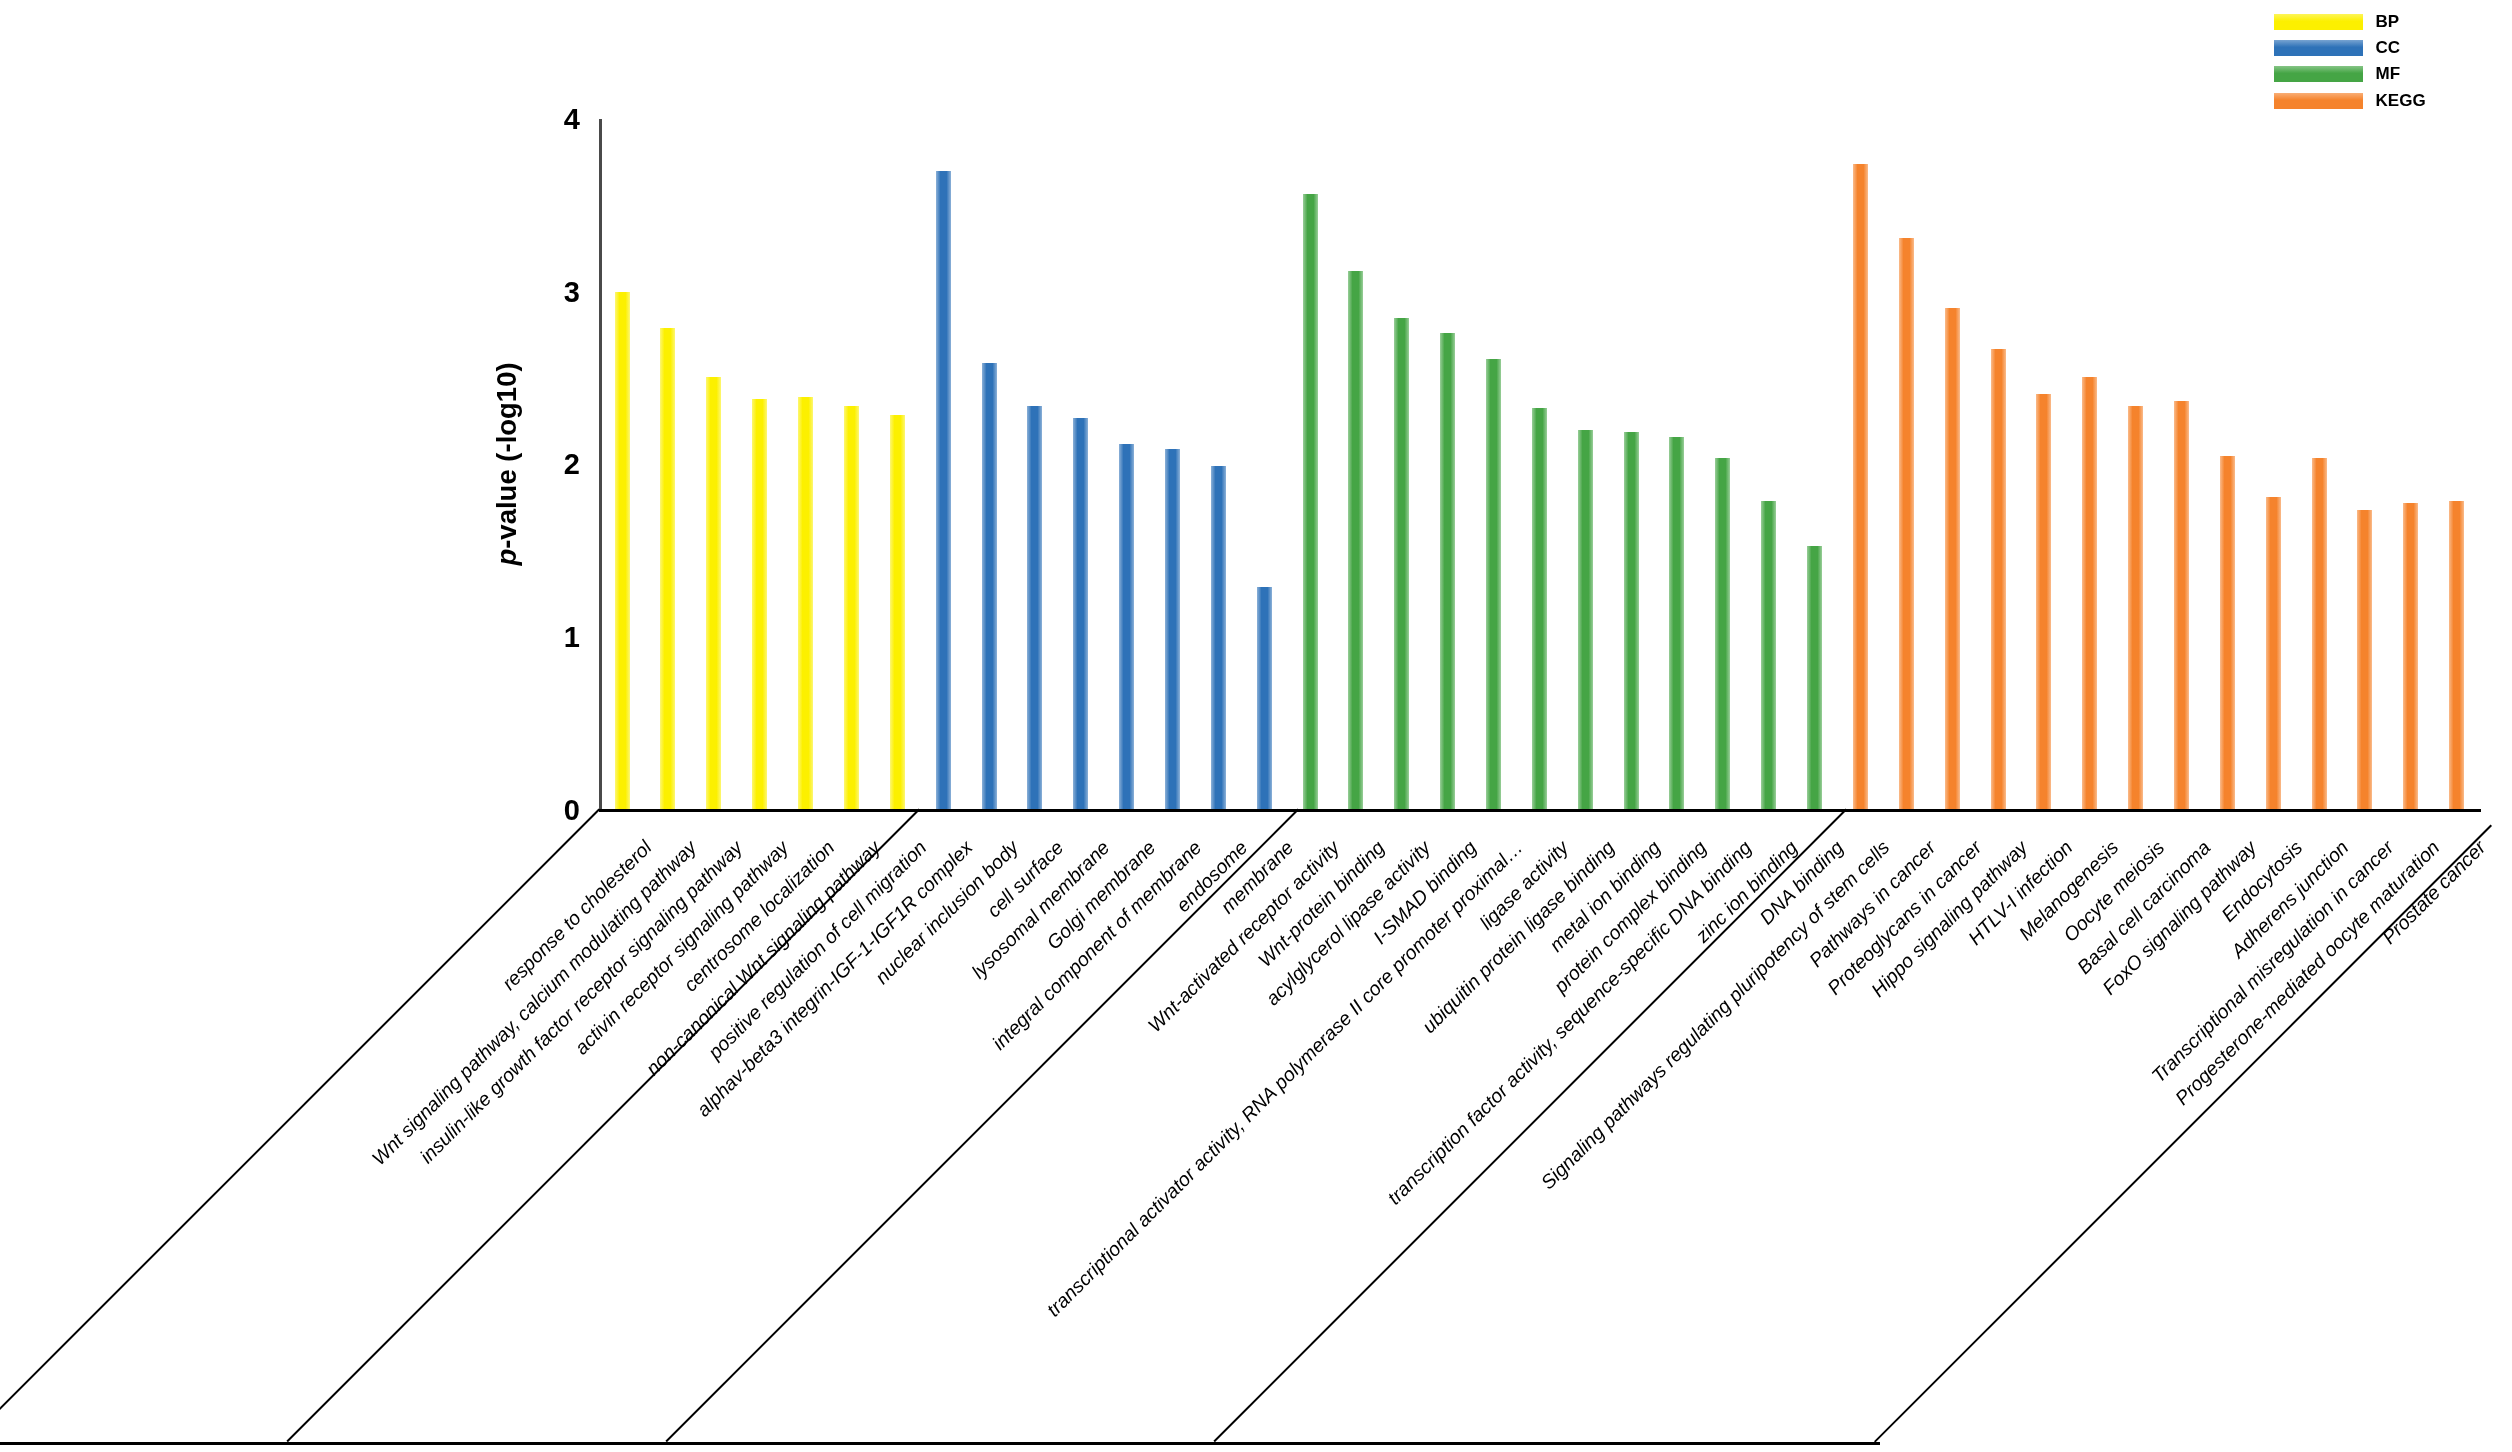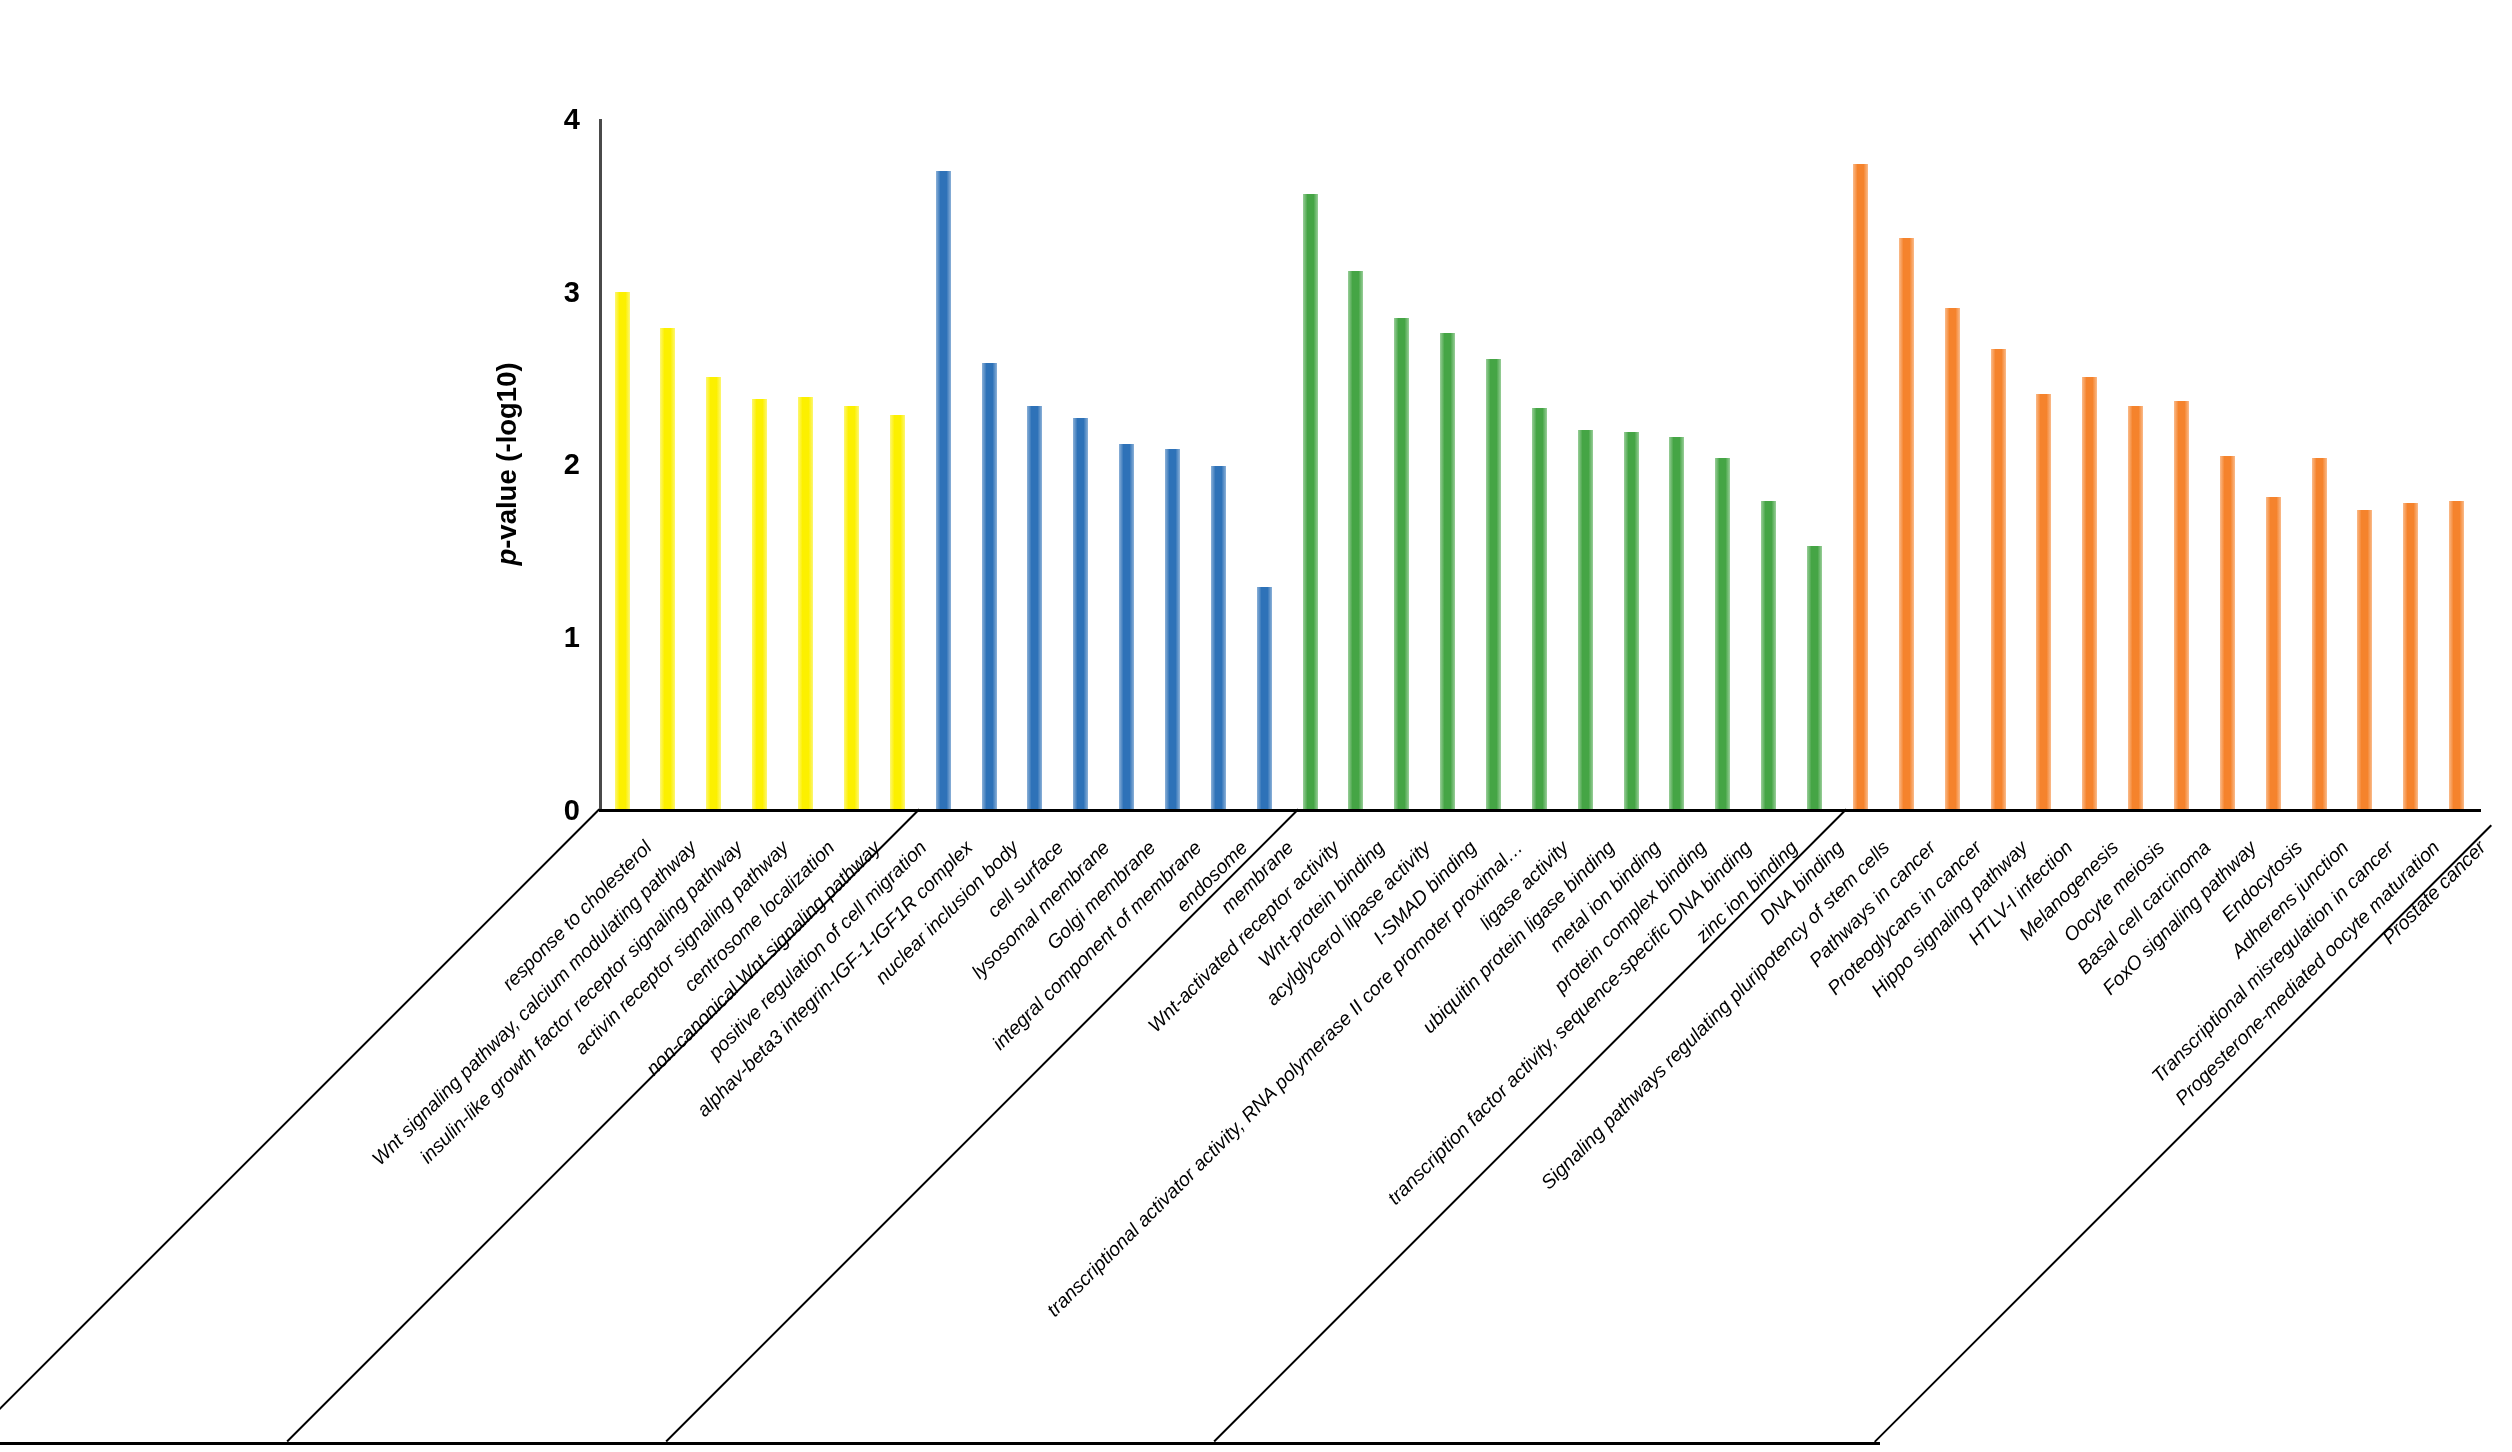--- a/index.html
+++ b/index.html
@@ -123,14 +123,32 @@
       <div class="x-label" style="left: 1499px; top: 836px;">Prostate cancer</div>
     </div>
   <div id="separators">
       <div class="sep-line" style="left: 600px; top: 810px; width: 894px;"></div>
       <div class="sep-line" style="left: 920px; top: 810px; width: 894px;"></div>
       <div class="sep-line" style="left: 1299px; top: 810px; width: 894px;"></div>
       <div class="sep-line" style="left: 1847px; top: 810px; width: 894px;"></div>
       <div class="sep-line" style="left: 2492px; top: 826px; width: 872px;"></div>
     </div>
   <div class="bottom-line"></div>
+  <div class="legend" id="legend">
+      <div class="legend-row">
+        <div class="legend-swatch" style="background: linear-gradient(rgb(253, 245, 89) 0%, rgb(252, 240, 0) 45%, rgb(252, 240, 0) 100%);"></div>
+        <div class="legend-label">BP</div>
+      </div>
+      <div class="legend-row">
+        <div class="legend-swatch" style="background: linear-gradient(rgb(119, 163, 209) 0%, rgb(46, 114, 184) 45%, rgb(46, 114, 184) 100%);"></div>
+        <div class="legend-label">CC</div>
+      </div>
+      <div class="legend-row">
+        <div class="legend-swatch" style="background: linear-gradient(rgb(134, 197, 134) 0%, rgb(69, 165, 69) 45%, rgb(69, 165, 69) 100%);"></div>
+        <div class="legend-label">MF</div>
+      </div>
+      <div class="legend-row">
+        <div class="legend-swatch" style="background: linear-gradient(rgb(249, 174, 118) 0%, rgb(245, 131, 44) 45%, rgb(245, 131, 44) 100%);"></div>
+        <div class="legend-label">KEGG</div>
+      </div>
+    </div>
 </div>
 
 
 </body></html>

